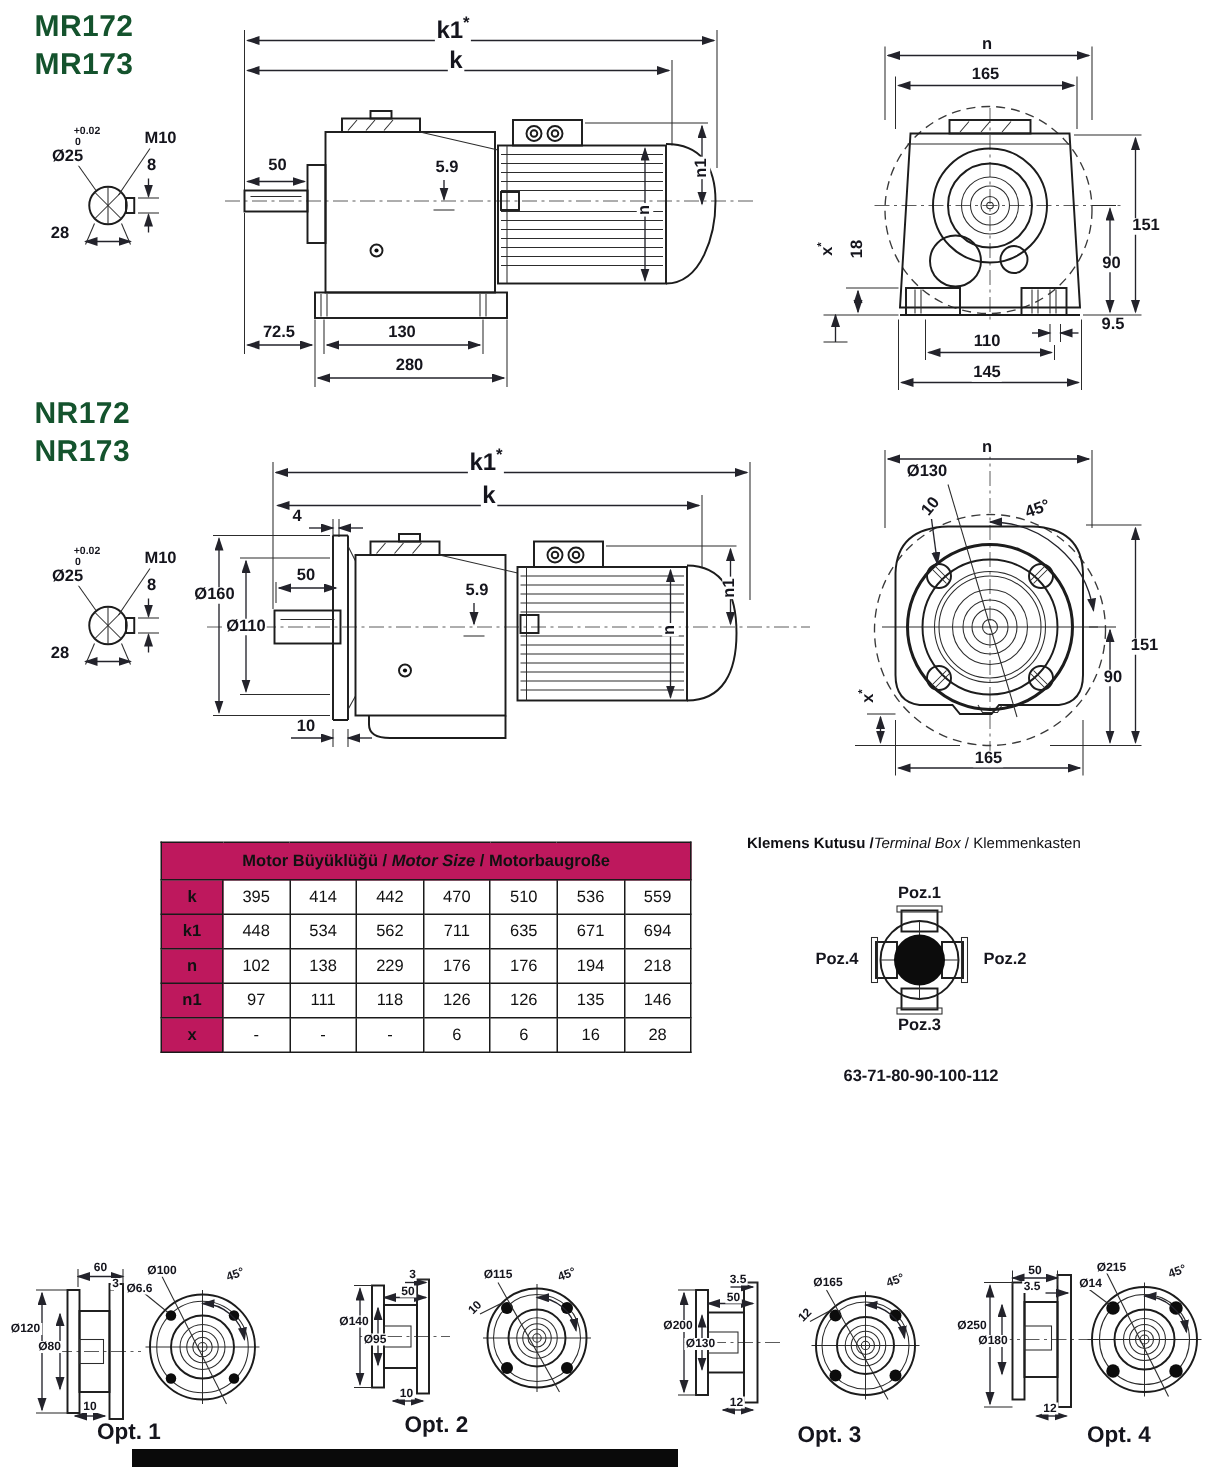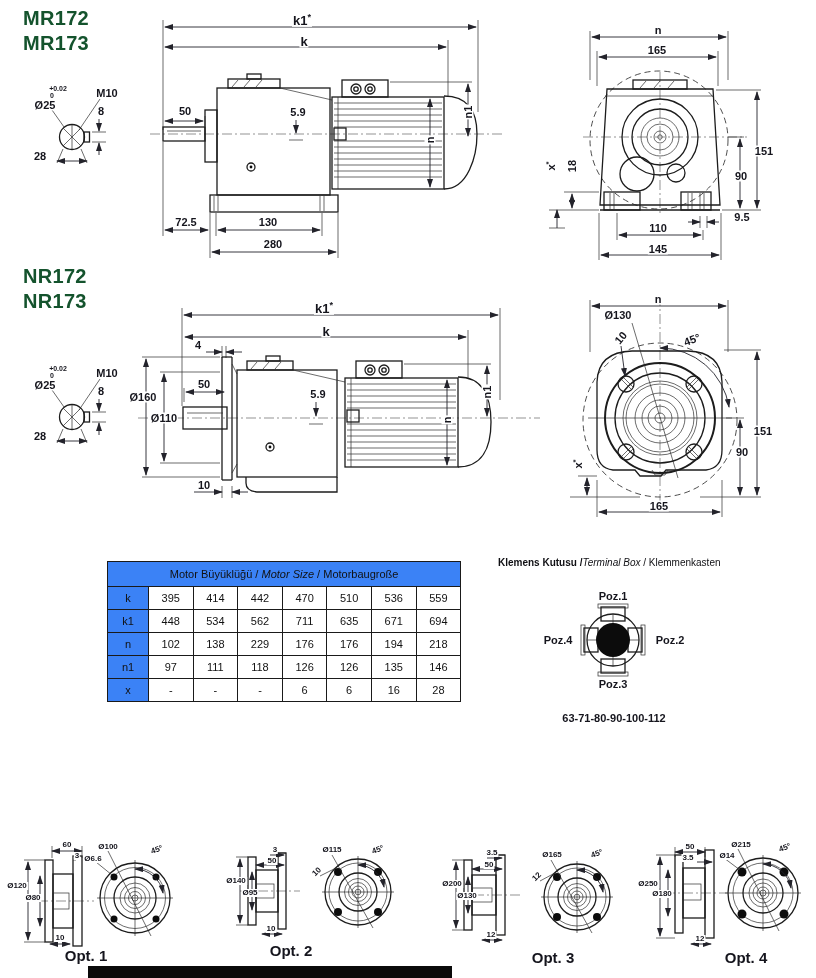--- a/index.html
+++ b/index.html
@@ -2,37 +2,37 @@
 <html><head>
 <meta charset="utf-8">
 <style>
   html,body{margin:0;padding:0;background:#fff}
   #page{position:relative;width:816px;height:978px;background:#fff;
         font-family:"Liberation Sans",sans-serif;overflow:hidden}
   #art{position:absolute;left:0;top:0}
   .lbl{position:absolute;font-weight:bold;font-size:11px;color:#15151d;background:#fff;
        line-height:1;padding:0 1px;transform:translate(-50%,-50%);white-space:nowrap;z-index:3}
   .nobg{background:transparent}
-  .s7{font-size:7px}.s8{font-size:8px}.s13{font-size:13px}.s15{font-size:15px}
+  .s7{font-size:7px}.s8{font-size:8px}.s13{font-size:16px}.s15{font-size:15px}
   .ttl{font-size:20px;transform:none;background:transparent;letter-spacing:.3px;color:#14532d}
   .r90{transform:translate(-50%,-50%) rotate(-90deg)}
   .r45{transform:translate(-50%,-50%) rotate(-45deg)}
   .r50{transform:translate(-50%,-50%) rotate(-50deg)}
   .r20{transform:translate(-50%,-50%) rotate(-20deg)}
   .lbl sup{font-size:70%;vertical-align:super}
   .heading{position:absolute;left:0;top:763px;width:816px;text-align:center;font-size:13.5px;color:#101014;z-index:3}
   .heading .b{font-weight:bold}.heading .i{font-style:italic}
   .tbhead{position:absolute;left:498px;top:557px;font-size:10px;color:#101014;white-space:nowrap;z-index:3}
   .tbhead .b{font-weight:bold}.tbhead .i{font-style:italic}
   table.dims{position:absolute;left:107px;top:561px;border-collapse:collapse;table-layout:fixed;
              width:353px;color:#111;z-index:3;background:#fff}
   table.dims td{border:1.4px solid #1a1a1a;text-align:center;vertical-align:middle;
                 padding:0;font-size:11px;height:22px}
   table.dims tr.title td{height:24px;font-size:11px}
-  .hd{background:#3b82f6;font-weight:normal}
+  .hd{background:#be185d;font-weight:bold}
   .it{font-style:italic}
   .footerbar{position:absolute;left:88px;top:966px;width:364px;height:12px;background:#0a0a0a;z-index:3}
   
   .out{fill:none;stroke:#1c1c1c;stroke-width:1.3}
   .out2{fill:none;stroke:#1c1c1c;stroke-width:2}
   .thin{fill:none;stroke:#2c2c2c;stroke-width:.7}
   .dim{fill:none;stroke:#23232b;stroke-width:.9}
   .cl{fill:none;stroke:#4a4a4a;stroke-width:.6;stroke-dasharray:10 3 2 3}
   .dash{fill:none;stroke:#3a3a3a;stroke-width:.9;stroke-dasharray:6 4}
   .blk{fill:#0c0c0c;stroke:none}

